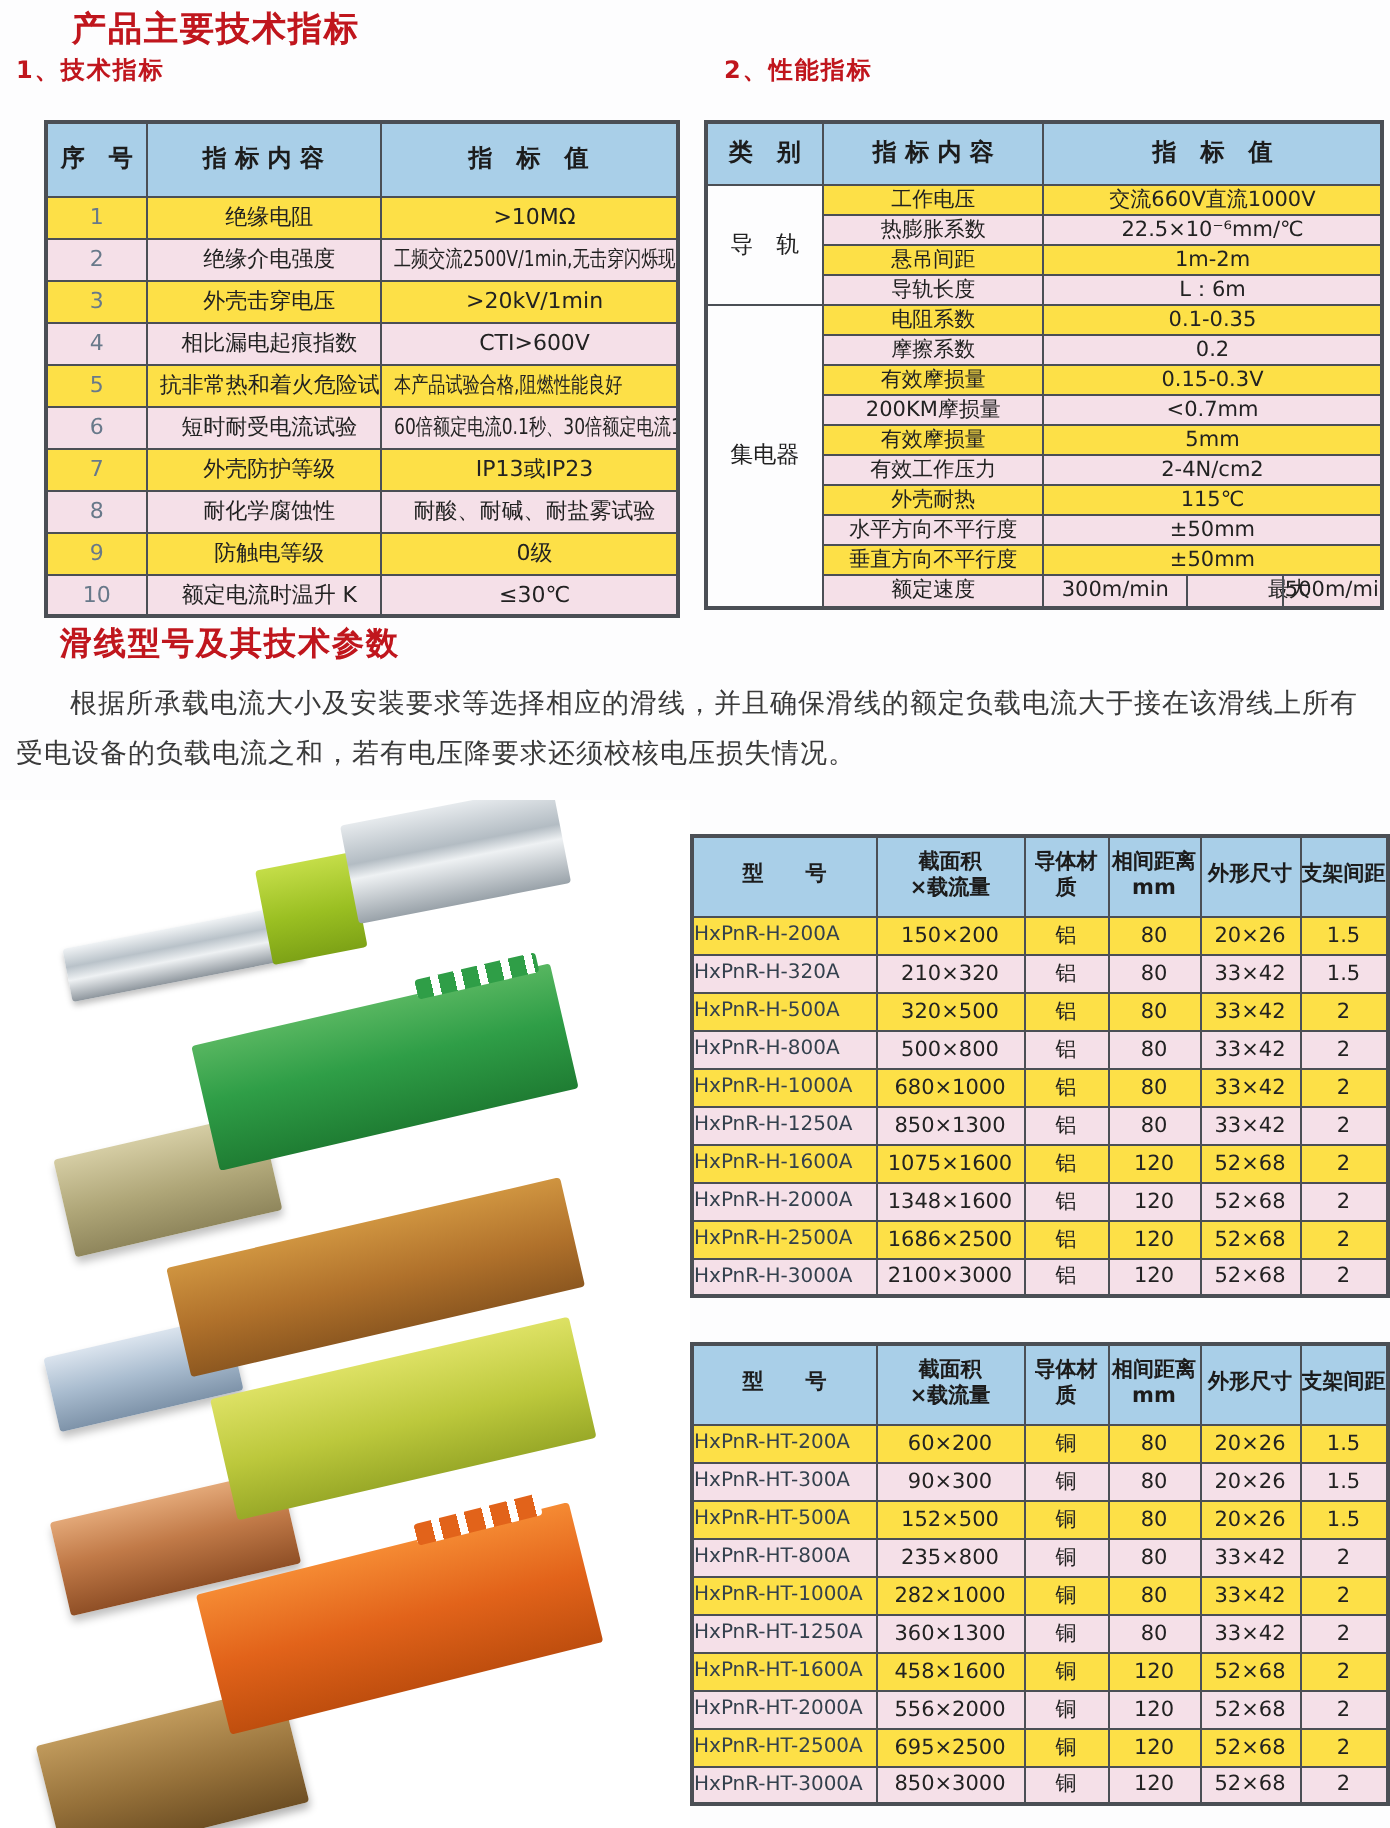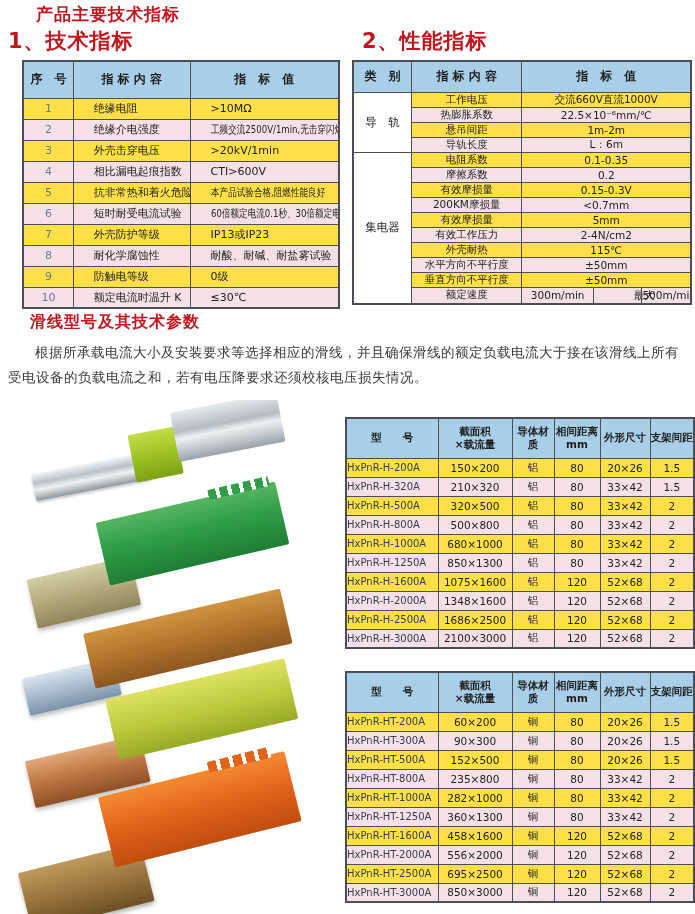--- a/index.html
+++ b/index.html
@@ -7,41 +7,41 @@
     --hdr-blue:#a9cfe8;
     --stripe:#f5e0e8;
     --border:#4b4f55;
     --ink:#222;
   }
   *{box-sizing:border-box;margin:0;padding:0;}
   body{font-family:"DejaVu Sans","Liberation Sans",sans-serif;background:#e8e8e8;}
   .page{position:relative;width:695px;height:914px;background:#fdfdfe;overflow:hidden;
         box-shadow:0 0 6px rgba(0,0,0,.3);}
   .main-title{position:absolute;left:36px;top:3px;font-size:17px;font-weight:bold;color:var(--red);letter-spacing:1px;}
-  .sec-title{position:absolute;font-size:21px;font-weight:bold;color:var(--red);letter-spacing:1px;}
+  .sec-title{position:absolute;font-size:12px;font-weight:bold;color:var(--red);letter-spacing:1px;}
   .sec1{left:8px;top:27px;}
   .sec2{left:362px;top:27px;}
   .sec3{left:30px;top:312px;font-size:16px;}
   .para{position:absolute;left:8px;top:340px;width:682px;font-size:13.5px;color:#3a3a3a;
         line-height:1.85;text-indent:2em;letter-spacing:.5px;}
 
   table.tbl{position:absolute;border-collapse:collapse;table-layout:fixed;background:#fde047;
             border:2px solid var(--border);}
   .tbl th,.tbl td{border:1px solid var(--border);text-align:center;vertical-align:middle;
             overflow:hidden;white-space:nowrap;color:var(--ink);}
   .tbl thead th{background:var(--hdr-blue);font-weight:bold;color:#1c1c1c;}
   .tbl tbody tr:nth-child(even) td{background:var(--stripe);}
   .sq{display:inline-block;transform:scaleX(.78);transform-origin:left center;}
 
   
   #tech-table{left:22px;top:60px;width:318px;font-size:11px;}
   #tech-table thead th{height:37px;font-size:12px;}
   #tech-table td{height:21px;}
   #tech-table td.c-idx{color:#68798a;}
-  #tech-table td.c-name,#tech-table td.c-val{text-align:left;padding-left:20px;}
+  #tech-table td.c-name,#tech-table td.c-val{text-align:center;padding-left:6px;}
 
   
   #perf-table{left:352px;top:60px;width:340px;font-size:10.5px;}
   #perf-table thead th{height:31px;font-size:12px;}
   #perf-table td{height:15px;}
   #perf-table td.cat{background:#fdfdfe !important;font-size:11.5px;}
   .speed-wrap{display:flex;width:100%;height:100%;align-items:flex-start;}
   .speed-wrap span{display:block;height:100%;line-height:15px;}
   .speed-wrap span:nth-child(1){width:42%;}
   .speed-wrap span:nth-child(2){width:29%;border-left:1px solid var(--border);padding-left:40px;}

